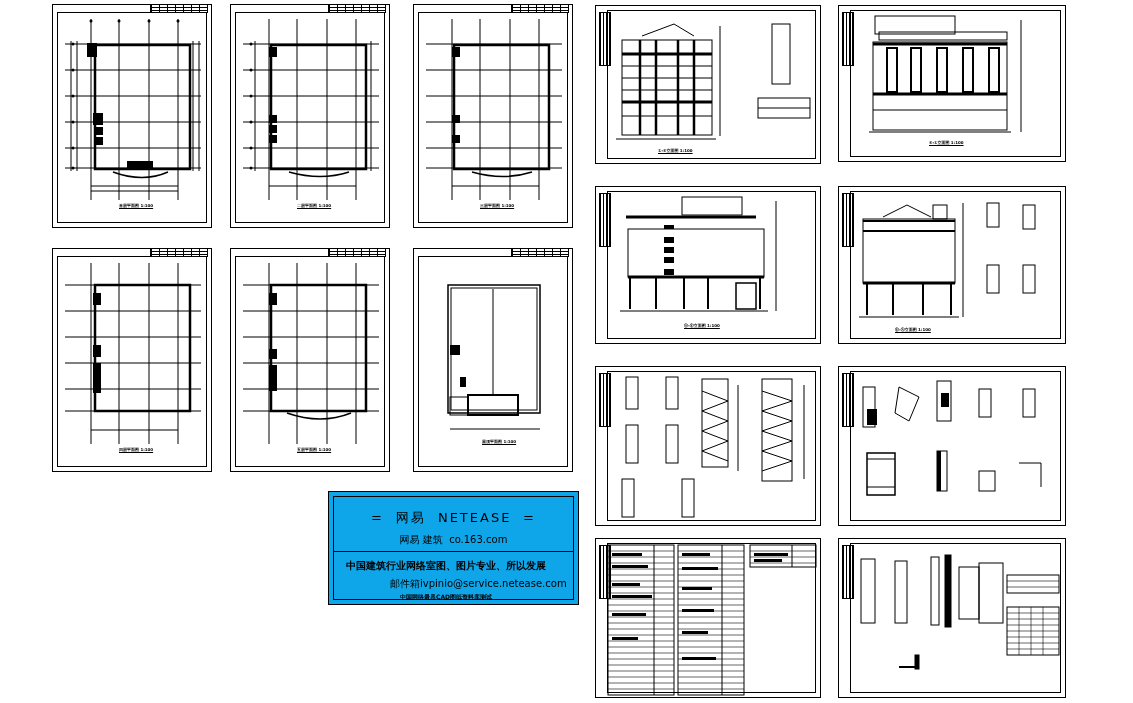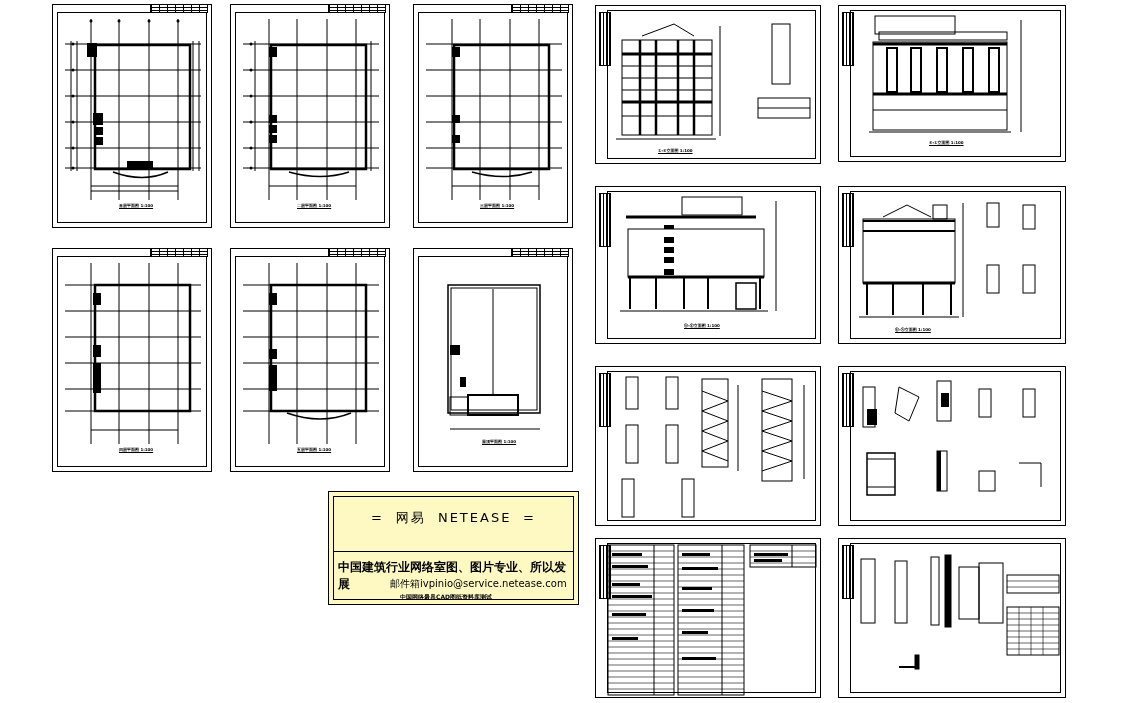--- a/index.html
+++ b/index.html
@@ -6,27 +6,27 @@
   body{width:1133px;height:703px;position:relative;overflow:hidden;font-family:"DejaVu Sans",sans-serif;}
   .sheet{position:absolute;background:#fff;border:1px solid #000;box-sizing:border-box;}
   .sheet .inner{position:absolute;border:1.5px solid #000;box-sizing:border-box;}
   .tb{position:absolute;top:0;right:3px;height:7px;border:1px solid #000;border-top:0;
       background:repeating-linear-gradient(90deg,#000 0 1px,#fff 1px 8px),
       repeating-linear-gradient(0deg,#fff 0 1px,#000 1px 2px,#fff 2px 3px);
       background-blend-mode:multiply;}
   .side{position:absolute;left:3px;top:6px;width:10px;height:52px;border:1px solid #000;
       background:repeating-linear-gradient(90deg,#000 0 1px,#fff 1px 3px);}
   svg{position:absolute;left:0;top:0;}
-  .note{position:absolute;left:328px;top:491px;width:251px;height:114px;border:1px solid #000;background:#fef9c3;box-sizing:border-box;}
+  .note{position:absolute;left:328px;top:491px;width:251px;height:114px;border:1px solid #000;background:#0ea5e9;box-sizing:border-box;}
   .note .in{position:absolute;left:4px;top:4px;right:4px;bottom:4px;border:1px solid #000;}
   .note .hr{position:absolute;left:0;right:0;top:54px;border-top:1px solid #000;}
   .t1{position:absolute;top:12px;left:0;right:0;text-align:center;font-size:13px;letter-spacing:2px;}
   .t1 .eq{display:inline-block;width:24px;}
   .t2{position:absolute;top:36px;left:0;right:0;text-align:center;font-size:10px;}
-  .t3{position:absolute;top:62px;left:4px;font-size:12px;font-weight:bold;}
+  .t3{position:absolute;top:62px;left:12px;font-size:10px;font-weight:bold;}
   .t4{position:absolute;top:80px;left:56px;font-size:10px;}
   .t5{position:absolute;top:96px;left:66px;font-size:6px;font-weight:bold;}
   .cap{position:absolute;font-size:4px;text-decoration:underline;font-weight:bold;}
 </style>
 </head>
 <body>
 
 <div class="sheet" style="left:52px;top:4px;width:160px;height:224px;">
   <div class="tb" style="width:56px;"></div>
   <div class="inner" style="left:4px;top:7px;right:4px;bottom:4px;"></div>
@@ -211,20 +211,23 @@
   <div class="cap" style="left:68px;top:190px;">屋顶平面图 1:100</div>
 </div>
 
 <div class="note">
   <div class="in">
     <div class="t1">
       <span class="eq">=</span>
       <span>网易</span>&nbsp;&nbsp;<span>NETEASE</span>
       <span class="eq">=</span>
     </div>
+    <div class="t2">
+      <span>网易 建筑</span>&nbsp;&nbsp;<span>co.163.com</span>
+    </div>
     <div class="hr"></div>
     <div class="t3">中国建筑行业网络室图、图片专业、所以发展</div>
     <div class="t4">
       <span>邮件箱</span><span>ivpinio@service.netease.com</span>
     </div>
     <div class="t5">中国网络最具CAD图纸资料库测试</div>
   </div>
 </div>
 
 <div class="sheet" style="left:595px;top:5px;width:226px;height:159px;">

